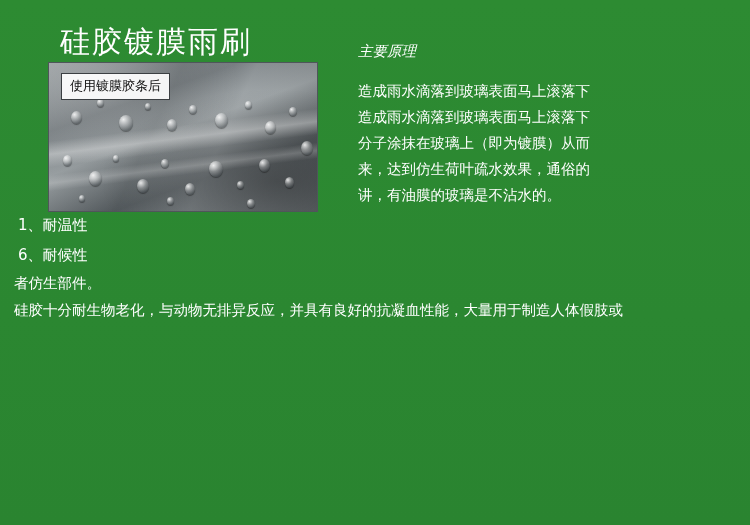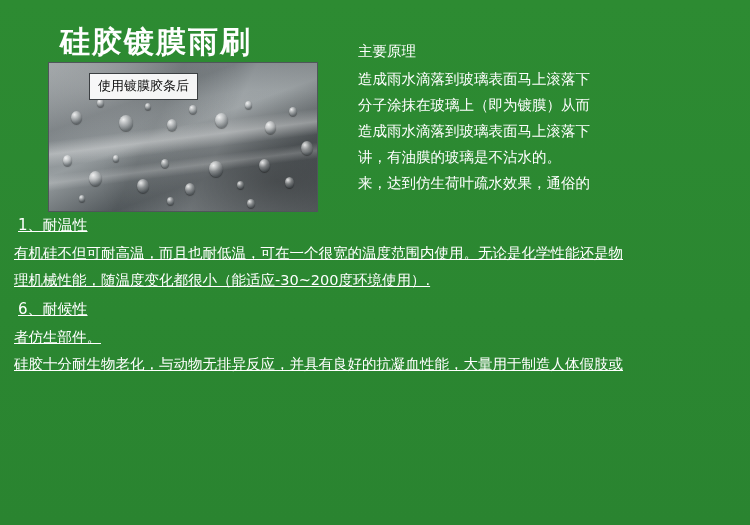--- a/index.html
+++ b/index.html
@@ -23,21 +23,21 @@
   
   .top {
     position: relative;
     height: 222px;
   }
   .title {
     position: absolute;
     left: 60px;
     top: 22px;
     font-size: 30px;
-    font-weight: bold;
+    font-weight: normal;
     color: #ffffff;
     letter-spacing: 2px;
     white-space: nowrap;
   }
 
   
   .photo {
     position: absolute;
     left: 48px;
     top: 62px;
@@ -74,51 +74,50 @@
   .caption {
     position: absolute;
     left: 12px;
     top: 10px;
     background: rgba(255,255,255,0.92);
     color: #0d0d0d;
     font-size: 13px;
     padding: 3px 8px 4px;
     border: 1px solid #3b3f42;
     white-space: nowrap;
-    margin-left: 28px;
   }
 
   
   .principle {
     position: absolute;
     left: 358px;
     top: 38px;
     width: 372px;
     color: #ffffff;
     font-size: 14.5px;
     line-height: 26px;
   }
   .principle .head {
-    margin-bottom: 2px;
+    margin-bottom: 14px;
+    font-style: italic;
   }
   .principle p {
     margin: 0;
     white-space: nowrap;
   }
 
   
   .body {
     position: absolute;
     left: 0;
     top: 210px;
     width: 750px;
     padding: 0 14px;
     box-sizing: border-box;
     color: #ffffff;
-    text-decoration: underline;
   }
   .sec-head {
     font-size: 15px;
     line-height: 30px;
     color: #ffffff;
     padding-left: 4px;
   }
   .sec-body {
     font-size: 14.5px;
     line-height: 27px;
@@ -168,35 +167,31 @@
       <div class="drop" style="left:30px; top:132px; width:6px; height:7px;"></div>
       <div class="drop" style="left:118px; top:134px; width:7px; height:8px;"></div>
       <div class="drop" style="left:198px; top:136px; width:8px; height:9px;"></div>
 
       <div class="caption">使用镀膜胶条后</div>
     </div>
 
     <div class="principle">
       <p class="head">主要原理</p>
       <p>造成雨水滴落到玻璃表面马上滚落下</p>
+      <p>造成雨水滴落到玻璃表面马上滚落下</p>
       <p>分子涂抹在玻璃上（即为镀膜）从而</p>
-      <p>造成雨水滴落到玻璃表面马上滚落下</p>
+      <p>来，达到仿生荷叶疏水效果，通俗的</p>
       <p>讲，有油膜的玻璃是不沾水的。</p>
-      <p>来，达到仿生荷叶疏水效果，通俗的</p>
     </div>
   </div>
 
   <div class="body">
 
     <div class="section">
       <div class="sec-head">1、耐温性</div>
-      <div class="sec-body">
-        <p>有机硅不但可耐高温，而且也耐低温，可在一个很宽的温度范围内使用。无论是化学性能还是物</p>
-        <p>理机械性能，随温度变化都很小（能适应-30~200度环境使用）.</p>
-      </div>
     </div>
 
     <div class="section">
       <div class="sec-head">6、耐候性</div>
     </div>
 
     <div class="section">
       <div class="sec-body">
         <p>者仿生部件。</p>
         <p>硅胶十分耐生物老化，与动物无排异反应，并具有良好的抗凝血性能，大量用于制造人体假肢或</p>

